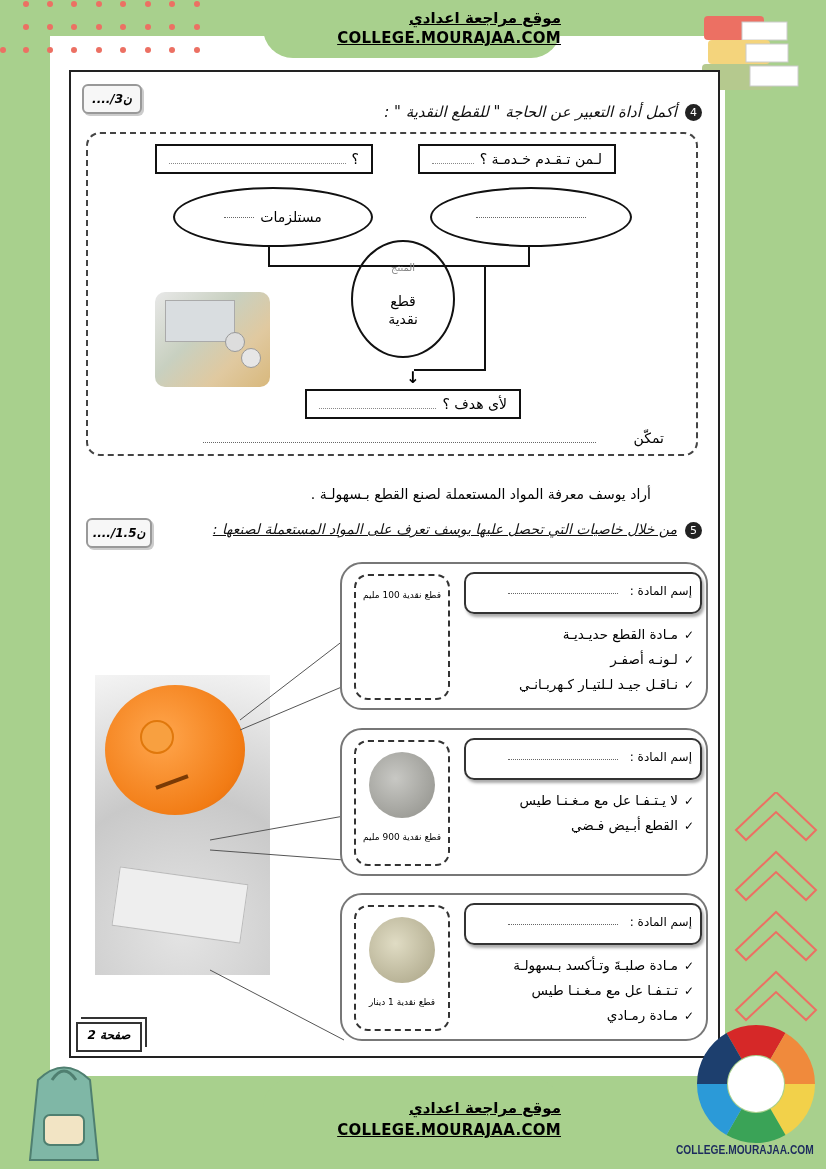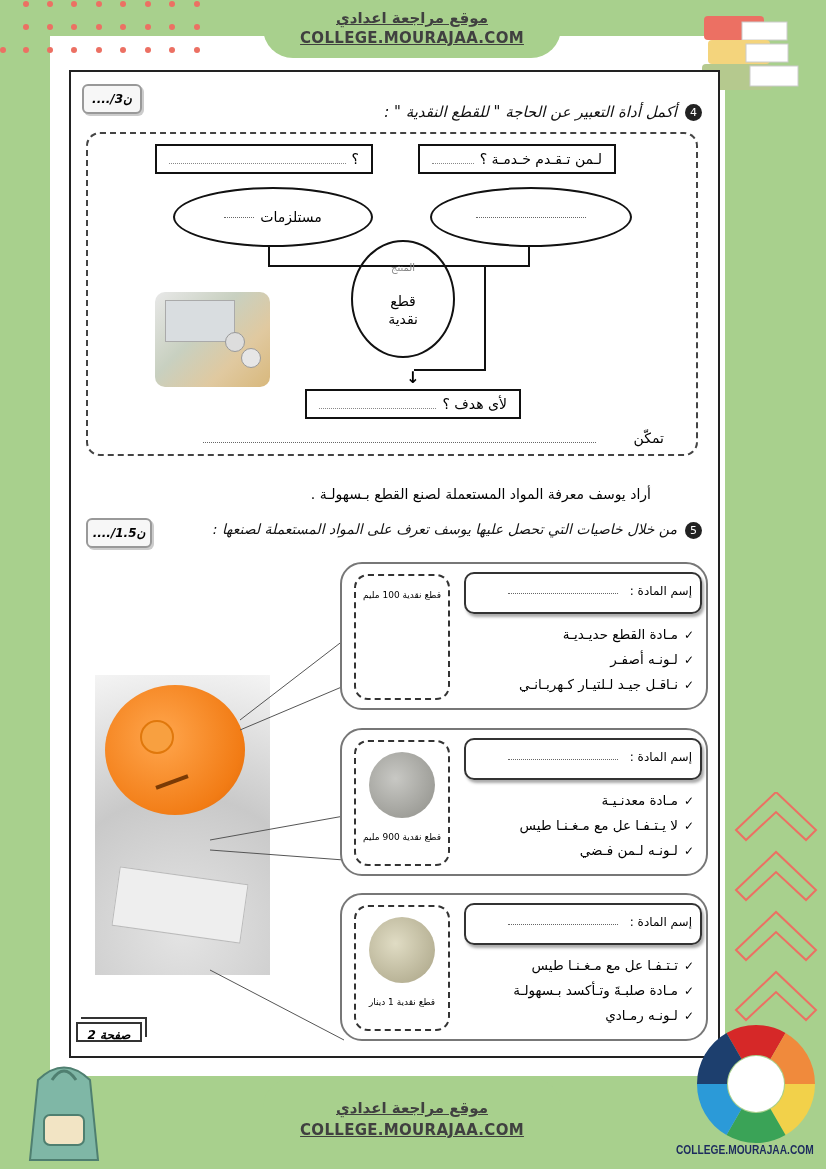--- a/index.html
+++ b/index.html
@@ -1,21 +1,21 @@
 <!DOCTYPE html>
 <html><head>
 <meta charset="utf-8">
 <style>
 *{box-sizing:border-box;margin:0;padding:0}
 body{width:826px;height:1169px;position:relative;background:#a8d08d;font-family:"DejaVu Sans",sans-serif;overflow:hidden}
 .page{position:absolute;left:50px;top:36px;width:675px;height:1040px;background:#fff}
 .sheet{position:absolute;left:69px;top:70px;width:651px;height:988px;border:2px solid #222;background:#fff}
 .dots{position:absolute;left:0;top:0}
 .dot{position:absolute;width:6px;height:6px;border-radius:50%;background:#ec7063}
-.banner{position:absolute;left:263px;width:298px;height:52px;background:#a8d08d;border-radius:26px;text-align:center;color:#404040;font-weight:bold;line-height:20px}
+.banner{position:absolute;left:263px;width:298px;height:52px;background:#a8d08d;border-radius:26px;text-align:right;color:#000000;font-weight:bold;line-height:20px}
 .banner .ar{font-size:15px;text-decoration:underline;direction:rtl}
 .banner .en{font-size:15px;text-decoration:underline;letter-spacing:0.3px}
 .top-banner{top:0;border-radius:0 0 30px 30px;padding-top:8px;height:58px}
 .bot-banner{top:1078px;height:70px;padding-top:20px;border-radius:30px 30px 0 0}
 .score{position:absolute;width:60px;height:30px;border:2px solid #999;border-radius:6px;background:#f7f7f7;font-size:12px;font-weight:bold;font-style:italic;text-align:center;line-height:26px;box-shadow:2px 2px 0 #ccc}
 .q-title{position:absolute;direction:rtl;font-size:15px;font-style:italic;color:#111}
 .q-num{display:inline-block;width:17px;height:17px;border-radius:50%;background:#222;color:#fff;font-size:11px;text-align:center;line-height:17px;font-style:normal;margin-left:8px;vertical-align:middle}
 .dashbox{position:absolute;border:2px dashed #444;border-radius:14px}
 .rbox{position:absolute;border:2px solid #111;height:30px;font-size:14px;direction:rtl;padding:4px 12px;display:flex;align-items:center;gap:6px}
 .dl{flex:1;border-bottom:1px dotted #888;height:1px;margin-top:8px}
@@ -124,21 +124,21 @@
 <div class="rbox" style="left:305px;top:389px;width:216px">
     <span>لأى هدف ؟</span>
     <span class="dl"></span>
   </div>
 
 <div style="position:absolute;right:162px;top:430px;font-size:14px;direction:rtl">تمكّن</div>
 <div class="dotline" style="position:absolute;left:203px;top:442px;width:393px"></div>
 
 <div style="position:absolute;right:175px;top:486px;direction:rtl;font-size:14px;letter-spacing:2px">أراد يوسف معرفة المواد المستعملة لصنع القطع بـسهولـة .</div>
 
-<div class="q-title" style="right:124px;top:521px;font-size:14px"><span class="q-num">5</span><span style="">من خلال خاصيات التي تحصل عليها يوسف تعرف على المواد المستعملة لصنعها :</span></div>
+<div class="q-title" style="right:124px;top:521px;font-size:14px"><span class="q-num">5</span><span style="text-decoration:underline">من خلال خاصيات التي تحصل عليها يوسف تعرف على المواد المستعملة لصنعها :</span></div>
 <div class="score" style="left:86px;top:518px;width:66px">..../1.5ن</div>
 
 <div style="position:absolute;left:95px;top:675px;width:175px;height:300px;background:radial-gradient(circle at 50% 85%,#e4e4e4,#c9c9c9 50%,#f4f4f4 100%)">
   <div style="position:absolute;left:10px;top:10px;width:140px;height:130px;border-radius:50%;background:radial-gradient(circle at 40% 40%,#ffa64d,#f27c15 70%,#d96509)"></div>
   <div style="position:absolute;left:45px;top:45px;width:34px;height:34px;border-radius:50%;background:#f8a040;border:2px solid #e0780c"></div>
   <div style="position:absolute;left:60px;top:105px;width:34px;height:4px;background:#7a3a05;transform:rotate(-20deg)"></div>
   <div style="position:absolute;left:20px;top:200px;width:130px;height:60px;background:#eee;border:1px solid #bbb;transform:rotate(8deg)"></div>
 </div>
 <svg style="position:absolute;left:0;top:0" width="826" height="1169">
   <line x1="240" y1="720" x2="344" y2="640" stroke="#555"></line>
@@ -167,43 +167,42 @@
 <div class="card" style="top:728px">
   <div class="coinbox">
     <div class="coin" style="background:radial-gradient(circle at 40% 40%,#c8c8c4,#8e8e88)"></div>
     <div class="cap">قطع نقدية 900 مليم</div>
   </div>
   <div class="mat">
       <span>إسم المادة :</span>
       <span class="dotline" style="width:110px;height:10px;margin-right:6px"></span>
     </div>
   <div class="props">
-    <div><span class="ck">✓</span><span>مـادة معدنـيـة</span></div>
     <div><span class="ck">✓</span><span>لا يـتـفـا عل مع مـغـنـا طيس</span></div>
-    <div><span class="ck">✓</span><span>لـونـه لـمن فـضي</span></div>
+    <div><span class="ck">✓</span><span>القطع أبـيض فـضي</span></div>
   </div>
 </div>
 
 <div class="card" style="top:893px">
   <div class="coinbox">
     <div class="coin" style="background:radial-gradient(circle at 40% 40%,#e0dcc4,#a8a284)"></div>
     <div class="cap">قطع نقدية 1 دينار</div>
   </div>
   <div class="mat">
       <span>إسم المادة :</span>
       <span class="dotline" style="width:110px;height:10px;margin-right:6px"></span>
     </div>
   <div class="props">
+    <div><span class="ck">✓</span><span>مـادة صلبـةَ وتـأكسد بـسهولـة</span></div>
     <div><span class="ck">✓</span><span>تـتـفـا عل مع مـغـنـا طيس</span></div>
-    <div><span class="ck">✓</span><span>مـادة صلبـةَ وتـأكسد بـسهولـة</span></div>
-    <div><span class="ck">✓</span><span>لـونـه رمـادي</span></div>
-  </div>
-</div>
-
-<div style="position:absolute;left:76px;top:1022px;width:66px;height:20px;border:2px solid #333;background:#fff;font-size:12px;font-weight:bold;font-style:italic;text-align:center;line-height:22px;direction:rtl;box-shadow:3px -3px 0 #fff,5px -5px 0 #333">صفحة 2</div>
+    <div><span class="ck">✓</span><span>مـادة رمـادي</span></div>
+  </div>
+</div>
+
+<div style="position:absolute;left:76px;top:1022px;width:66px;height:30px;border:2px solid #333;background:#fff;font-size:12px;font-weight:bold;font-style:italic;text-align:center;line-height:22px;direction:rtl;box-shadow:3px -3px 0 #fff,5px -5px 0 #333">صفحة 2</div>
 
 <svg style="position:absolute;left:734px;top:792px" width="92" height="240">
   <g fill="none" stroke="#ec7063" stroke-width="2">
     <path d="M2,38 L42,0 L82,38 L72,48 L42,20 L12,48 Z"></path>
     <path d="M2,98 L42,60 L82,98 L72,108 L42,80 L12,108 Z"></path>
     <path d="M2,158 L42,120 L82,158 L72,168 L42,140 L12,168 Z"></path>
     <path d="M2,218 L42,180 L82,218 L72,228 L42,200 L12,228 Z"></path>
   </g>
 </svg>
 

